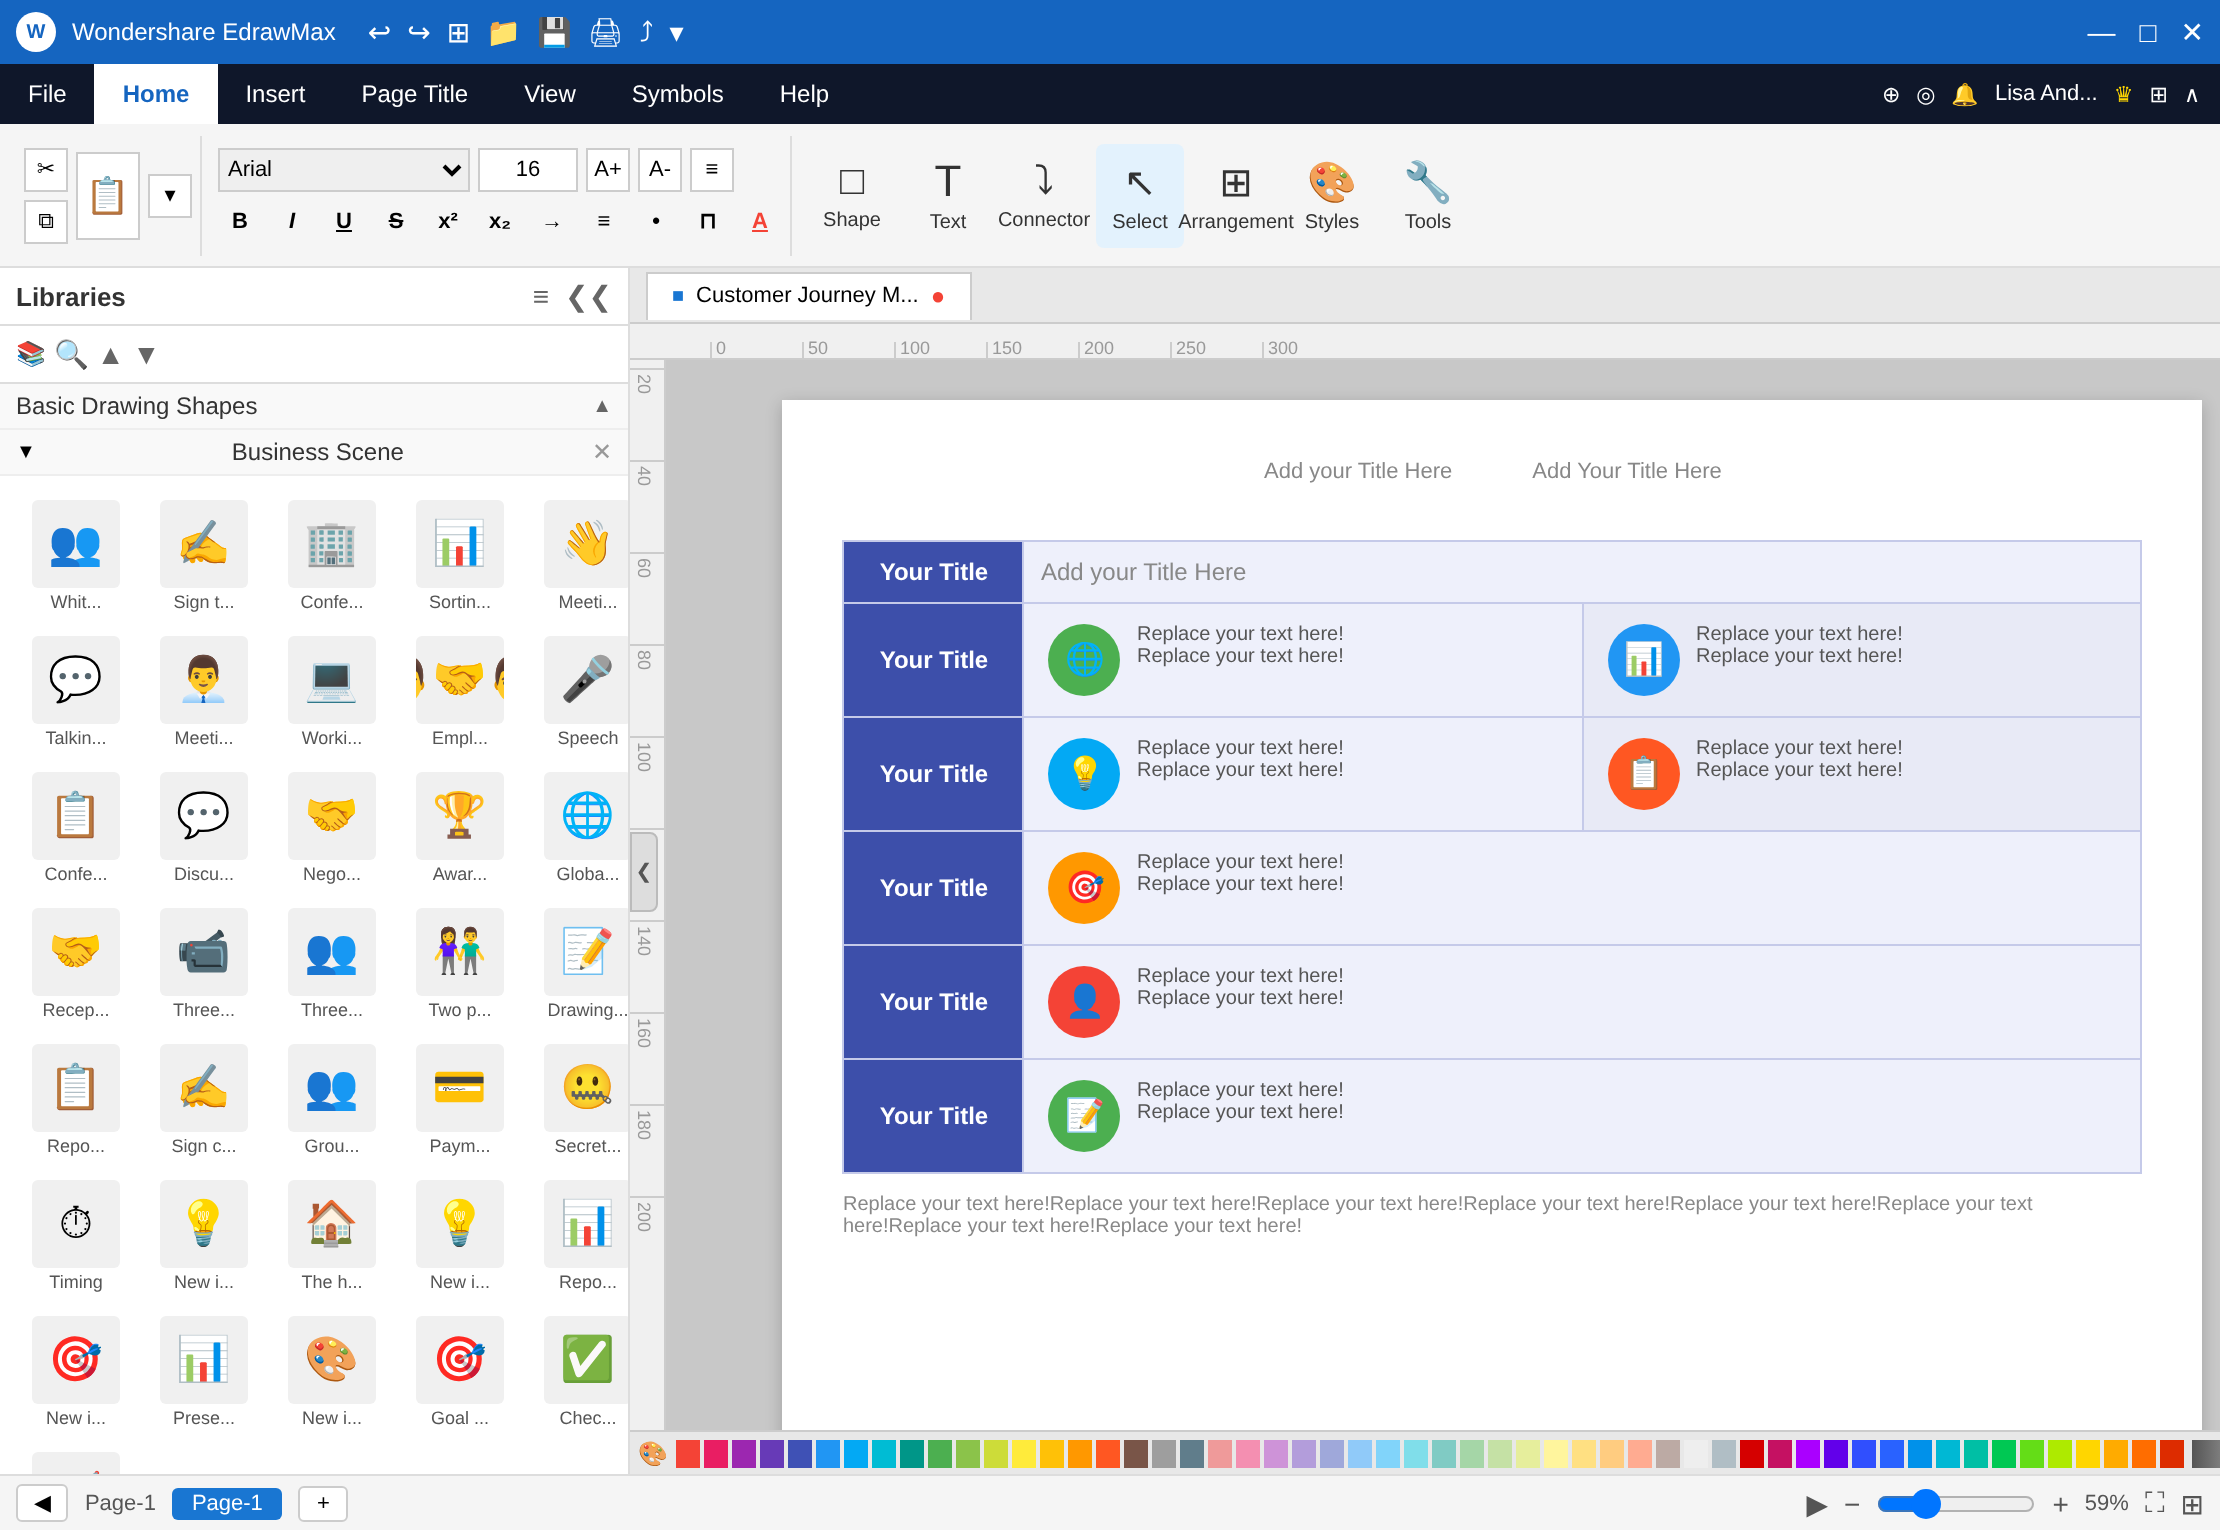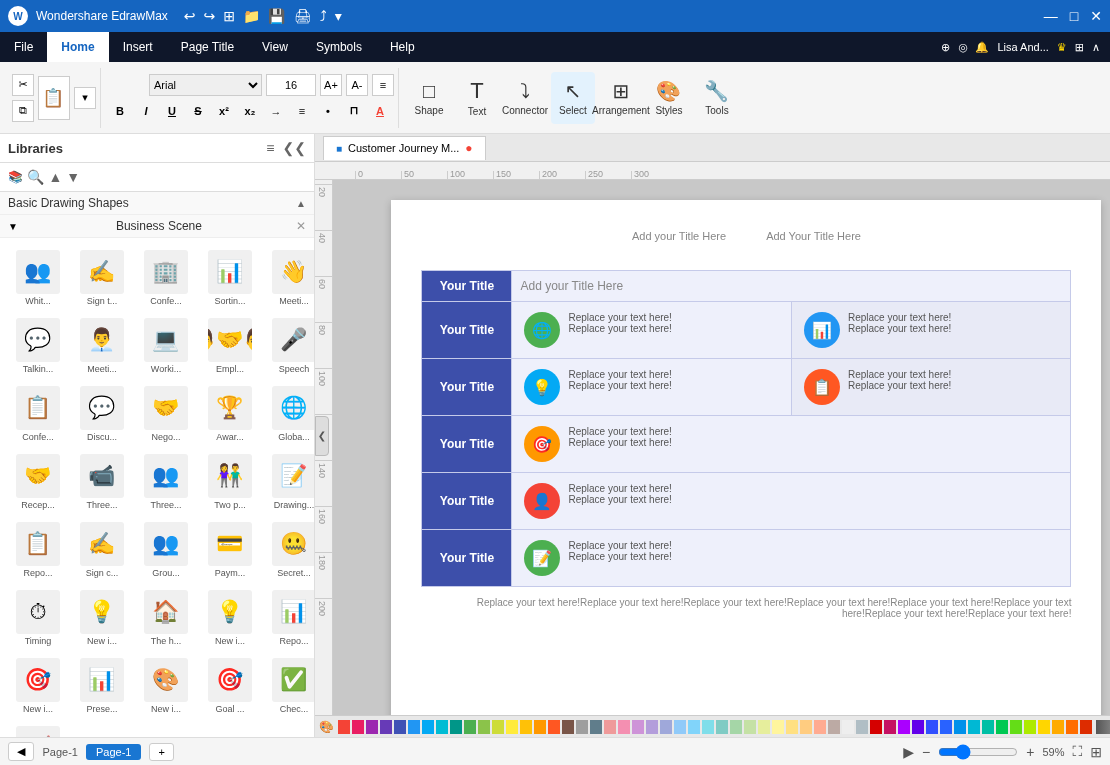--- a/index.html
+++ b/index.html
@@ -76,21 +76,21 @@
       font-size: 10px;
       color: #333;
       border: none;
       background: transparent;
     }
     .tb-btn .icon { font-size: 20px; margin-bottom: 2px; }
     .tb-btn.active { background: #e3f2fd; }
 
     .font-controls { display: flex; flex-direction: column; gap: 4px; }
     .font-row { display: flex; align-items: center; gap: 4px; }
-    .font-select { width: 113px; height: 22px; font-size: 11px; border: 1px solid #ccc; margin-left: 40px; }
+    .font-select { width: 126px; height: 22px; font-size: 11px; border: 1px solid #ccc; }
     .font-size-input { width: 50px; height: 22px; font-size: 11px; border: 1px solid #ccc; text-align: center; }
     .font-btn { width: 22px; height: 22px; font-size: 11px; border: 1px solid #ccc; background: white; cursor: pointer; display: flex; align-items: center; justify-content: center; }
     .format-btn { width: 22px; height: 22px; font-size: 11px; border: 1px solid transparent; background: transparent; cursor: pointer; font-weight: bold; }
 
     
     .main-layout {
       display: flex;
       height: calc(765px - 32px - 30px - 72px - 28px);
     }
 
@@ -283,21 +283,21 @@
     .cjm-content-cell { background: #eef0fb; padding: 6px 8px; vertical-align: middle; }
     .cjm-content-cell.alt { background: #e8eaf6; }
     .cjm-row td { border: 1px solid #c5cae9; }
     .cjm-icon-item { display: flex; align-items: flex-start; gap: 8px; padding: 4px; }
     .cjm-circle {
       width: 36px; height: 36px; border-radius: 50%;
       display: flex; align-items: center; justify-content: center;
       color: white; font-size: 16px; flex-shrink: 0;
     }
     .cjm-text-block { font-size: 10px; color: #555; }
-    .cjm-bottom-text { font-size: 10px; color: #888; text-align: right; margin-top: 10px; }
+    .cjm-bottom-text { font-size: 10px; color: #888; text-align: left; margin-top: 10px; }
 
     
     .collapse-btn {
       position: absolute;
       left: 315px;
       top: 50%;
       transform: translateY(-50%);
       z-index: 20;
       background: #ddd;
       border: 1px solid #bbb;

